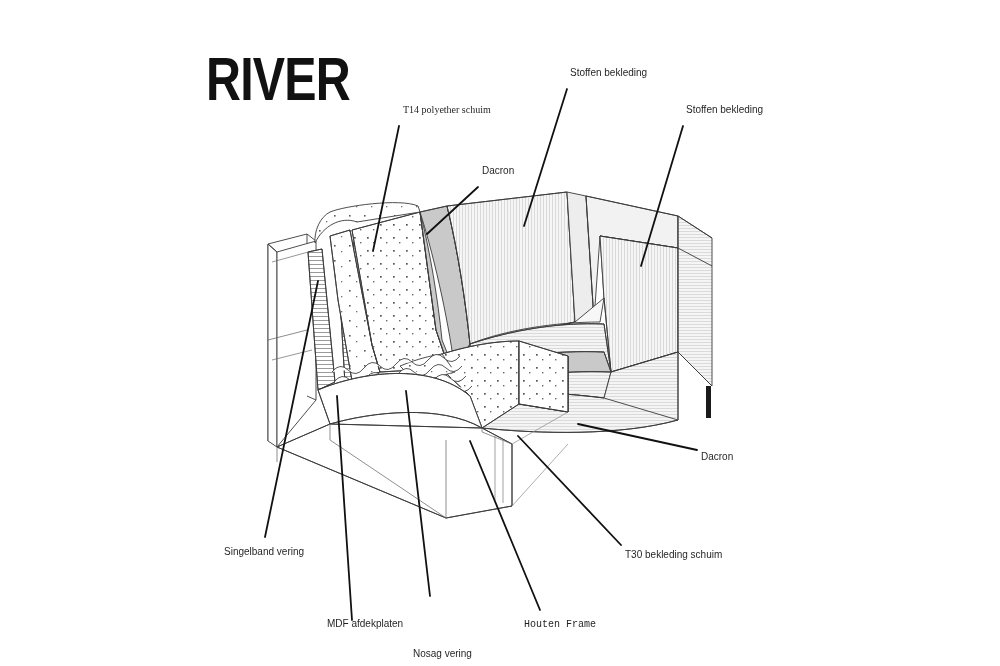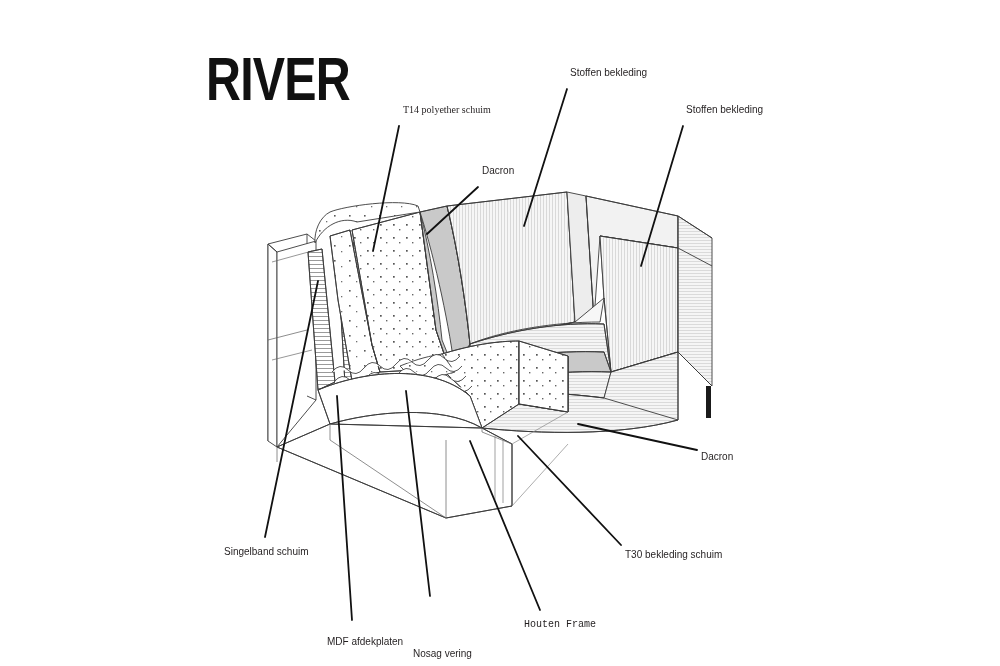--- a/index.html
+++ b/index.html
@@ -176,18 +176,18 @@
       </g>
   </svg>
 
   <div id="labels">
       <div class="lbl" style="left: 403px; top: 101px; font-family: Liberation Serif, serif;">T14 polyether schuim</div>
       <div class="lbl" style="left: 570px; top: 64px;">Stoffen  bekleding</div>
       <div class="lbl" style="left: 686px; top: 101px;">Stoffen  bekleding</div>
       <div class="lbl" style="left: 482px; top: 162px;">Dacron</div>
       <div class="lbl" style="left: 701px; top: 448px;">Dacron</div>
       <div class="lbl" style="left: 625px; top: 546px;">T30 bekleding schuim</div>
-      <div class="lbl" style="left: 224px; top: 543px;">Singelband schuim</div>
-      <div class="lbl" style="left: 327px; top: 633px; text-align: center;">MDF afdekplaten</div>
+      <div class="lbl" style="left: 224px; top: 543px;">Singelband vering</div>
+      <div class="lbl" style="left: 327px; top: 615px; text-align: center;">MDF afdekplaten</div>
       <div class="lbl" style="left: 413px; top: 600px; margin-top: 45px;">Nosag vering</div>
       <div class="lbl" style="left: 524px; top: 616px; font-family: Liberation Mono, monospace;">Houten Frame</div>
     </div>
 </div>
 
 </body></html>

